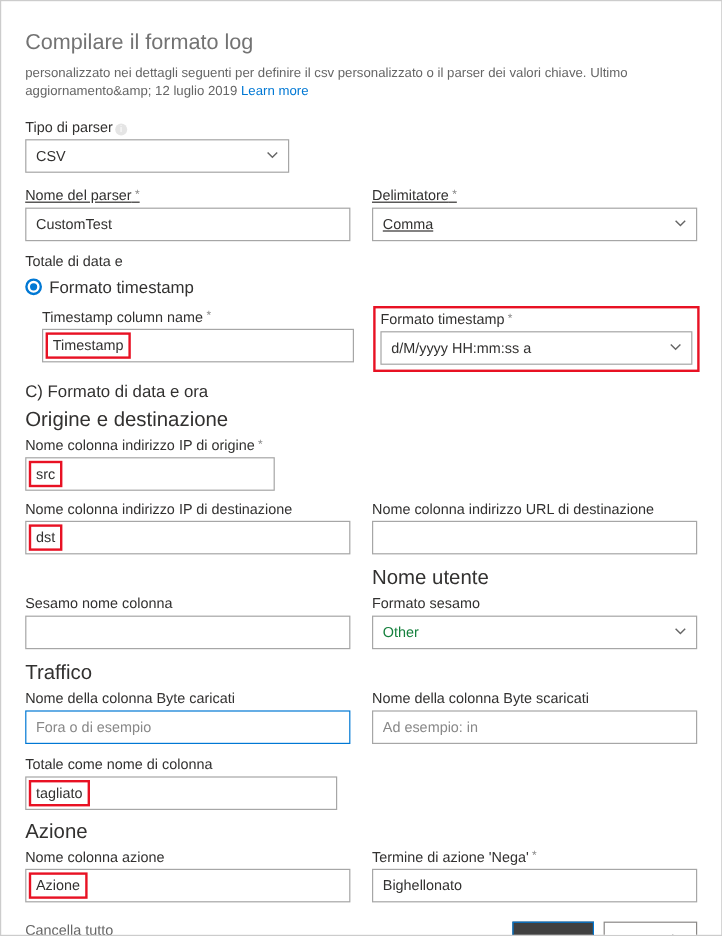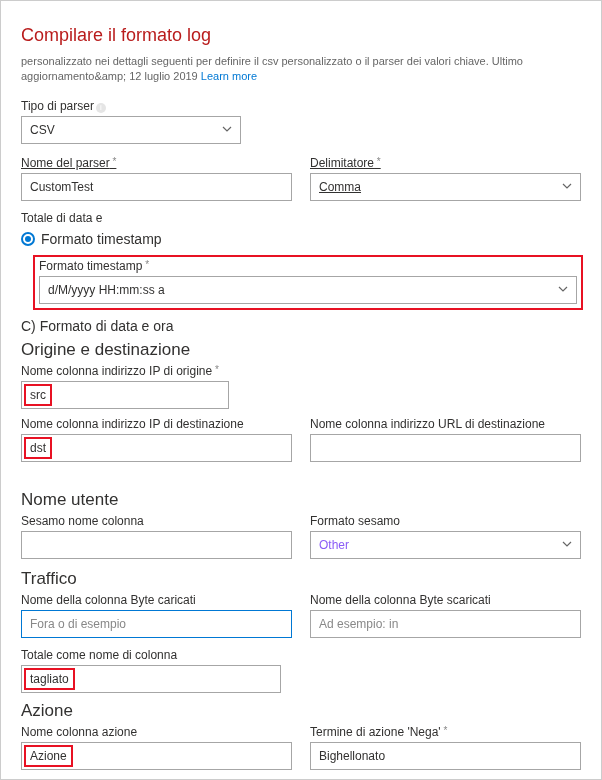--- a/index.html
+++ b/index.html
@@ -12,21 +12,21 @@
     width: 602px;
     height: 780px;
     border: 1px solid #ccc;
     padding: 18px 20px;
     overflow: hidden;
   }
   h2 {
     font-size: 18px;
     font-weight: 400;
     margin: 6px 0 8px 0;
-    color: #b91c1c;
+    color: #737373;
   }
   .subtitle {
     font-size: 11px;
     color: #666;
     margin: 0 0 14px 0;
     line-height: 1.4;
   }
   .subtitle a { color: #0078d4; text-decoration: none; font-size:11px; }
   .field-label {
     font-size: 12px;
@@ -144,20 +144,26 @@
 <div class="section" style="margin-top:8px;">
   <span class="field-label">Totale di data e</span>
   <div class="radio-row">
     <span class="radio">
         <span class="dot"></span>
       </span>
     <span class="radio-label">Formato timestamp</span>
   </div>
 
   <div class="row indent">
+    <div class="col">
+      <span class="field-label req">Timestamp column name</span>
+      <div class="input-wrap hl-text-red">
+        <span class="valspan">Timestamp</span>
+      </div>
+    </div>
     <div class="col hl-red-box" style="padding:0 4px 4px 4px;">
       <span class="field-label req" style="margin-top:2px;">Formato timestamp</span>
       <div class="select">
         <span>d/M/yyyy HH:mm:ss a</span>
         <span class="chev"><svg viewBox="0 0 10 10">
               <path d="M1 3 L5 7 L9 3" stroke="#666" fill="none" stroke-width="1.2"></path>
             </svg></span>
       </div>
     </div>
   </div>
@@ -182,35 +188,35 @@
     <div class="input-wrap hl-text-red">
       <span class="valspan">dst</span>
     </div>
   </div>
   <div class="col">
     <span class="field-label">Nome colonna indirizzo URL di destinazione</span>
     <input type="text" value="" style="">
   </div>
 </div>
 
-<div class="row" style="margin-top:2px;flex-direction:column;">
+<div class="row" style="margin-top:2px;">
   <div class="col"></div>
   <div class="col">
     <span class="mini-heading">Nome utente</span>
   </div>
 </div>
 
 <div class="row" style="margin-top:-6px;">
   <div class="col">
     <span class="field-label">Sesamo nome colonna</span>
     <input type="text" value="" style="">
   </div>
   <div class="col">
     <span class="field-label">Formato sesamo</span>
-    <div class="select" style="color:#8b5cf6;">
+    <div class="select" style="color:#15803d;">
       <span>Other</span>
       <span class="chev"><svg viewBox="0 0 10 10">
             <path d="M1 3 L5 7 L9 3" stroke="#666" fill="none" stroke-width="1.2"></path>
           </svg></span>
     </div>
   </div>
 </div>
 
 <div class="mini-heading">Traffico</div>
 <div class="row">

